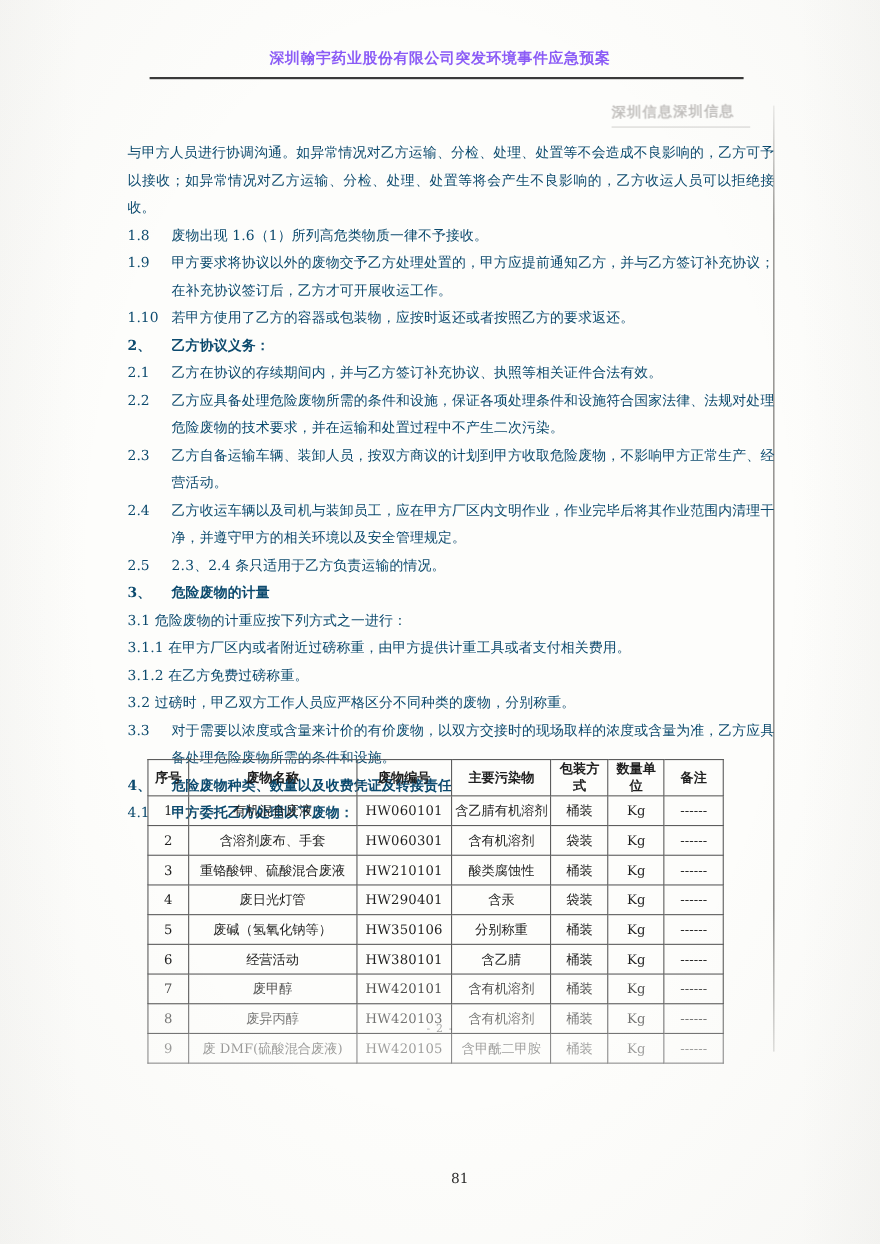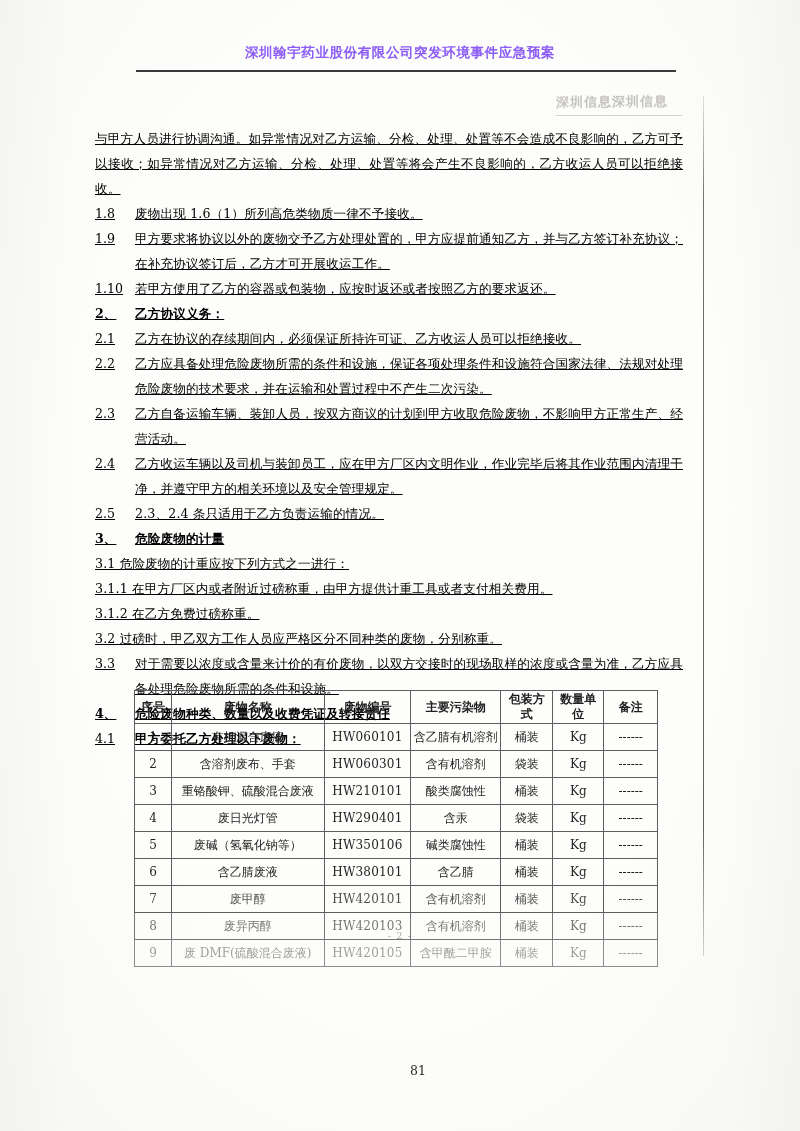--- a/index.html
+++ b/index.html
@@ -78,27 +78,26 @@
     position: absolute;
     left: 556px;
     top: 115px;
     width: 126px;
     height: 1px;
     background: rgba(120,115,112,0.30);
   }
   
   .body-area {
     position: absolute;
-    left: 95px;
+    left: 116px;
     top: 126px;
     width: 588px;
-    color: #000000;
+    color: #0c4a6e;
     font-size: 12.6px;
     line-height: 25px;
-    text-decoration: underline;
   }
   .para {
     display: flex;
     align-items: flex-start;
     margin-bottom: 0px;
   }
   .para .num {
     flex: 0 0 auto;
     width: 40px;
     text-align: left;
@@ -220,21 +219,21 @@
         <div class="para">
           <span class="num">1.10</span>
           <span class="txt">若甲方使用了乙方的容器或包装物，应按时返还或者按照乙方的要求返还。</span>
         </div>
         <div class="para sect-head">
           <span class="num">2、</span>
           <span class="txt bold">乙方协议义务：</span>
         </div>
         <div class="para">
           <span class="num">2.1</span>
-          <span class="txt">乙方在协议的存续期间内，必须保证所持许可证、乙方收运人员可以拒绝接收。</span>
+          <span class="txt">乙方在协议的存续期间内，并与乙方签订补充协议、执照等相关证件合法有效。</span>
         </div>
         <div class="para">
           <span class="num">2.2</span>
           <span class="txt">乙方应具备处理危险废物所需的条件和设施，保证各项处理条件和设施符合国家法律、法规对处理危险废物的技术要求，并在运输和处置过程中不产生二次污染。</span>
         </div>
         <div class="para">
           <span class="num">2.3</span>
           <span class="txt">乙方自备运输车辆、装卸人员，按双方商议的计划到甲方收取危险废物，不影响甲方正常生产、经营活动。</span>
         </div>
         <div class="para">
@@ -322,28 +321,28 @@
             <td class="col-code code-cell">HW290401</td>
             <td class="col-poll">含汞</td>
             <td class="col-pack">袋装</td>
             <td class="col-unit">Kg</td>
             <td class="col-note">------</td>
           </tr>
           <tr class="">
             <td class="col-no">5</td>
             <td class="col-name">废碱（氢氧化钠等）</td>
             <td class="col-code code-cell">HW350106</td>
-            <td class="col-poll">碱类腐蚀性</td>
+            <td class="col-poll">分别称重</td>
             <td class="col-pack">桶装</td>
             <td class="col-unit">Kg</td>
             <td class="col-note">------</td>
           </tr>
           <tr class="">
             <td class="col-no">6</td>
-            <td class="col-name">含乙腈废液</td>
+            <td class="col-name">经营活动</td>
             <td class="col-code code-cell">HW380101</td>
             <td class="col-poll">含乙腈</td>
             <td class="col-pack">桶装</td>
             <td class="col-unit">Kg</td>
             <td class="col-note">------</td>
           </tr>
           <tr class="fade-1">
             <td class="col-no">7</td>
             <td class="col-name">废甲醇</td>
             <td class="col-code code-cell">HW420101</td>

